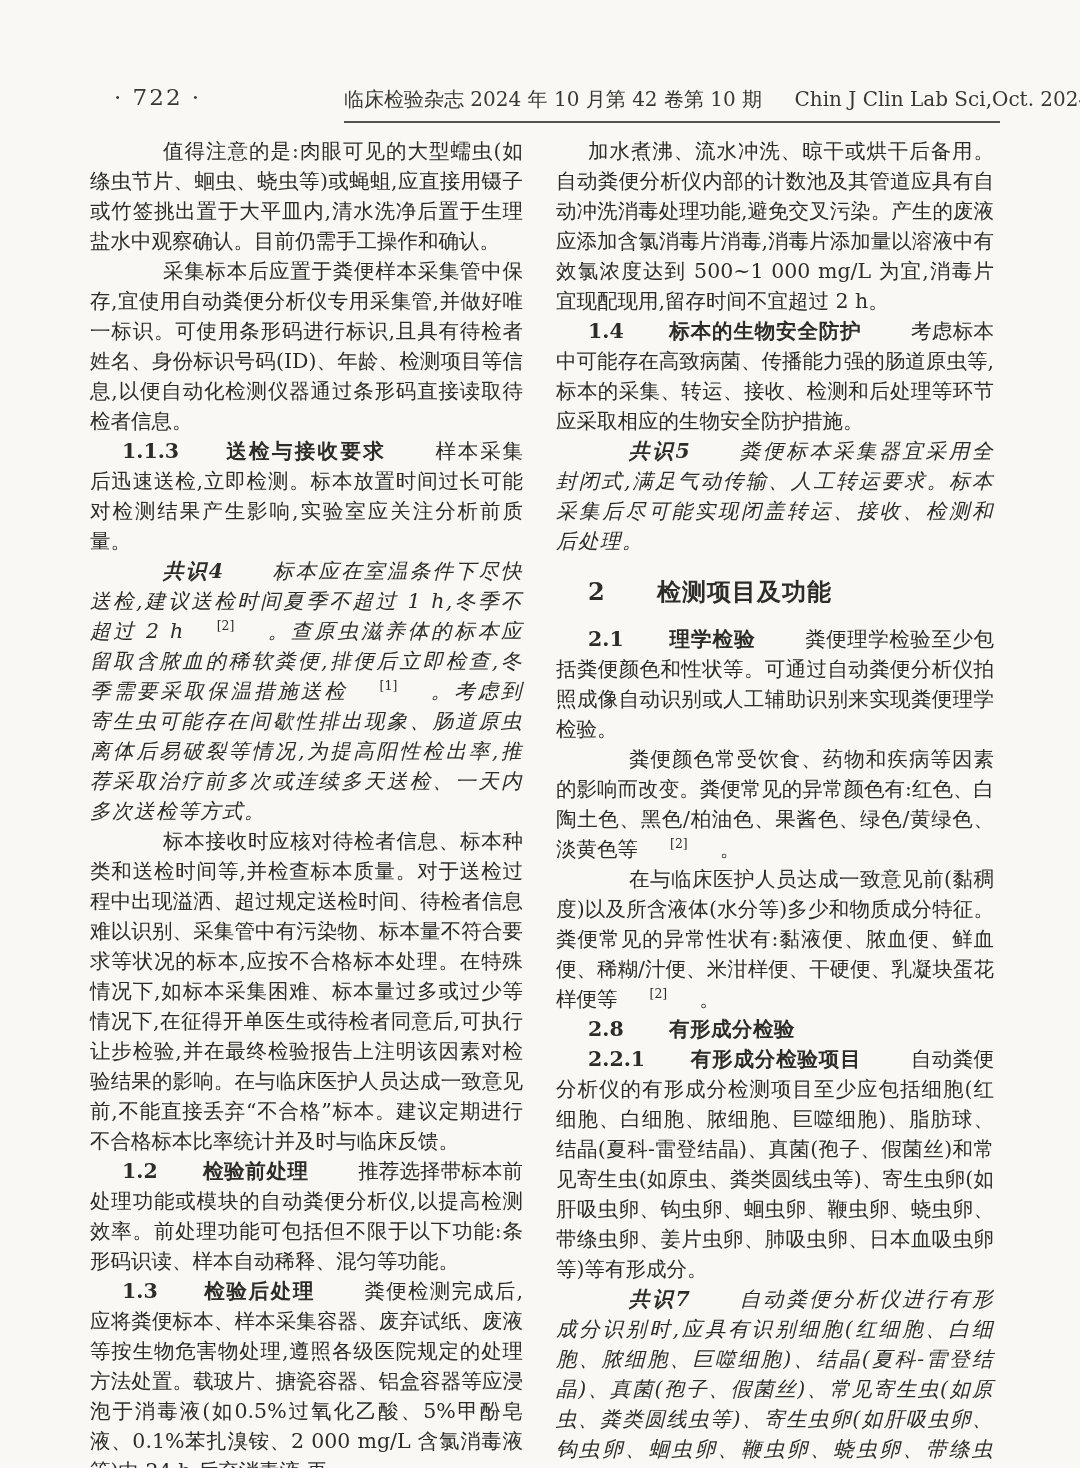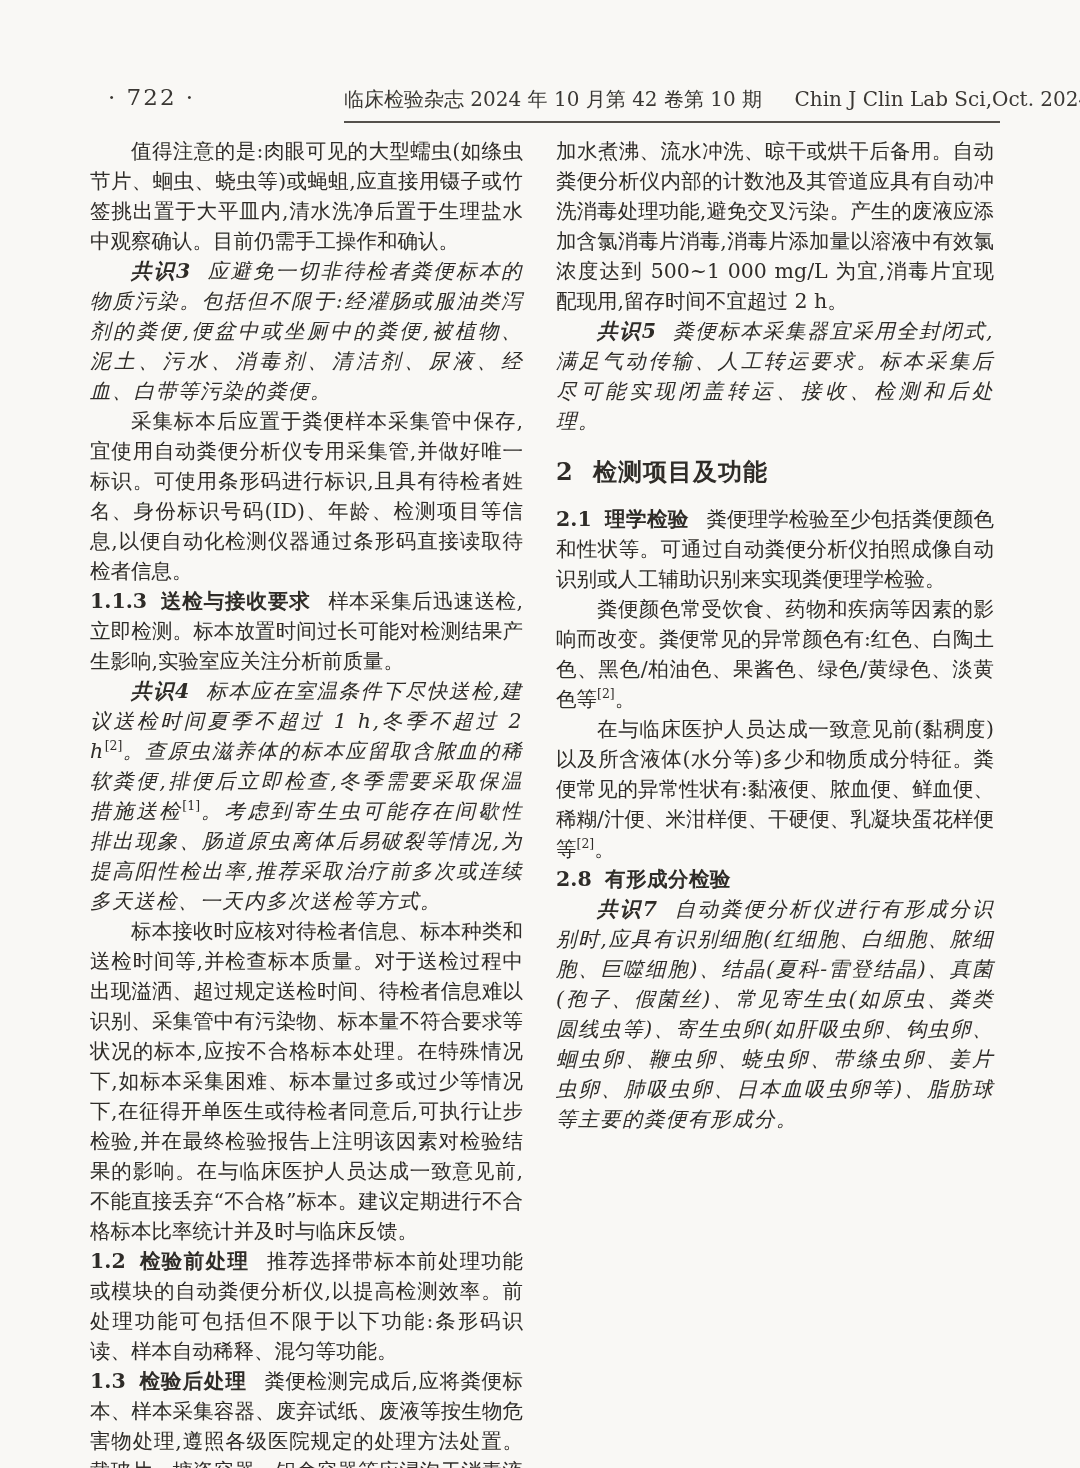--- a/index.html
+++ b/index.html
@@ -10,21 +10,21 @@
   .page{
     position:relative;
     width:1080px;height:1468px;
     margin:0 auto;
     background:#f9f8f5;
     color:#33302c;
     overflow:hidden;
   }
   
   .hdr-pageno{
-    position:absolute;left:108px;top:84px;
+    position:absolute;left:114px;top:84px;
     font-size:23px;letter-spacing:2px;
     color:#3a3733;
   }
   .hdr-journal{
     position:absolute;left:344px;top:86px;width:656px;
     font-size:20px;white-space:nowrap;
     color:#3a3733;
   }
   .hdr-journal .en{margin-left:26px;}
   .hdr-rule{
@@ -42,21 +42,21 @@
   .col-right{left:556px;width:438px;}
   .para{margin:0;text-align:justify;}
   .para.body,.para.kai{text-indent:2em;}
   .para.no-indent{text-indent:0;}
   .para.section{text-indent:0;}
   .para.heading{
     text-indent:0;margin:21px 0 17px;
     font-family:"Liberation Sans","DejaVu Sans",sans-serif;
     font-weight:700;font-size:24px;letter-spacing:1px;
   }
-  .run{white-space:pre-wrap;}
+  .run{white-space:pre-wrap;margin-left:32px;}
   .run.kai,.run.kai-label{
     font-style:italic;
     letter-spacing:1.5px;
   }
   .run.kai-label{font-weight:700;margin-right:.75em;}
   .run.sec-num{
     font-weight:700;margin-right:.65em;
     font-family:"DejaVu Serif","Liberation Serif",serif;
   }
   .run.sec-title{
@@ -82,32 +82,33 @@
 
   <div class="hdr-journal">
     <span class="cn">临床检验杂志 2024 年 10 月第 42 卷第 10 期</span>
     <span class="en">Chin J Clin Lab Sci,Oct. 2024,Vol.42,No.10</span>
   </div>
 
   <div class="hdr-rule"></div>
 
   <div class="col col-left" id="col-left">
       <p class="para body"><span class="run norm">值得注意的是:肉眼可见的大型蠕虫(如绦虫节片、蛔虫、蛲虫等)或蝇蛆,应直接用镊子或竹签挑出置于大平皿内,清水洗净后置于生理盐水中观察确认。目前仍需手工操作和确认。</span></p>
-      <p class="para kai"><span class="run kai-label">共识3</span><span class="run kai">应避免一切非待检者粪便标本的物质污染。包括但不限于:经灌肠或服油类泻剂的粪便,便盆中或坐厕中的粪便,被植物、泥土、污水、消毒剂、清洁剂、尿液、经血、白带等污染的粪便。</span></p>
       <p class="para body"><span class="run norm">采集标本后应置于粪便样本采集管中保存,宜使用自动粪便分析仪专用采集管,并做好唯一标识。可使用条形码进行标识,且具有待检者姓名、身份标识号码(ID)、年龄、检测项目等信息,以便自动化检测仪器通过条形码直接读取待检者信息。</span></p>
       <p class="para section"><span class="run sec-num">1.1.3</span><span class="run sec-title">送检与接收要求</span><span class="run norm">样本采集后迅速送检,立即检测。标本放置时间过长可能对检测结果产生影响,实验室应关注分析前质量。</span></p>
       <p class="para kai"><span class="run kai-label">共识4</span><span class="run kai">标本应在室温条件下尽快送检,建议送检时间夏季不超过 1 h,冬季不超过 2 h</span><span class="run sup">[2]</span><span class="run kai">。查原虫滋养体的标本应留取含脓血的稀软粪便,排便后立即检查,冬季需要采取保温措施送检</span><span class="run sup">[1]</span><span class="run kai">。考虑到寄生虫可能存在间歇性排出现象、肠道原虫离体后易破裂等情况,为提高阳性检出率,推荐采取治疗前多次或连续多天送检、一天内多次送检等方式。</span></p>
       <p class="para body"><span class="run norm">标本接收时应核对待检者信息、标本种类和送检时间等,并检查标本质量。对于送检过程中出现溢洒、超过规定送检时间、待检者信息难以识别、采集管中有污染物、标本量不符合要求等状况的标本,应按不合格标本处理。在特殊情况下,如标本采集困难、标本量过多或过少等情况下,在征得开单医生或待检者同意后,可执行让步检验,并在最终检验报告上注明该因素对检验结果的影响。在与临床医护人员达成一致意见前,不能直接丢弃“不合格”标本。建议定期进行不合格标本比率统计并及时与临床反馈。</span></p>
       <p class="para section"><span class="run sec-num">1.2</span><span class="run sec-title">检验前处理</span><span class="run norm">推荐选择带标本前处理功能或模块的自动粪便分析仪,以提高检测效率。前处理功能可包括但不限于以下功能:条形码识读、样本自动稀释、混匀等功能。</span></p>
       <p class="para section"><span class="run sec-num">1.3</span><span class="run sec-title">检验后处理</span><span class="run norm">粪便检测完成后,应将粪便标本、样本采集容器、废弃试纸、废液等按生物危害物处理,遵照各级医院规定的处理方法处置。载玻片、搪瓷容器、铝盒容器等应浸泡于消毒液(如0.5%过氧化乙酸、5%甲酚皂液、0.1%苯扎溴铵、2 000 mg/L 含氯消毒液等)中 24 h 后弃消毒液,再</span></p>
     </div>
   <div class="col col-right" id="col-right">
       <p class="para body no-indent"><span class="run norm">加水煮沸、流水冲洗、晾干或烘干后备用。自动粪便分析仪内部的计数池及其管道应具有自动冲洗消毒处理功能,避免交叉污染。产生的废液应添加含氯消毒片消毒,消毒片添加量以溶液中有效氯浓度达到 500~1 000 mg/L 为宜,消毒片宜现配现用,留存时间不宜超过 2 h。</span></p>
+      <p class="para section"><span class="run sec-num">1.4</span><span class="run sec-title">标本的生物安全防护</span><span class="run norm">考虑标本中可能存在高致病菌、传播能力强的肠道原虫等,标本的采集、转运、接收、检测和后处理等环节应采取相应的生物安全防护措施。</span></p>
       <p class="para kai"><span class="run kai-label">共识5</span><span class="run kai">粪便标本采集器宜采用全封闭式,满足气动传输、人工转运要求。标本采集后尽可能实现闭盖转运、接收、检测和后处理。</span></p>
       <p class="para heading"><span class="run sec-num">2</span><span class="run hei">检测项目及功能</span></p>
       <p class="para section"><span class="run sec-num">2.1</span><span class="run sec-title">理学检验</span><span class="run norm">粪便理学检验至少包括粪便颜色和性状等。可通过自动粪便分析仪拍照成像自动识别或人工辅助识别来实现粪便理学检验。</span></p>
       <p class="para body"><span class="run norm">粪便颜色常受饮食、药物和疾病等因素的影响而改变。粪便常见的异常颜色有:红色、白陶土色、黑色/柏油色、果酱色、绿色/黄绿色、淡黄色等</span><span class="run sup">[2]</span><span class="run norm">。</span></p>
       <p class="para body"><span class="run norm">在与临床医护人员达成一致意见前(黏稠度)以及所含液体(水分等)多少和物质成分特征。粪便常见的异常性状有:黏液便、脓血便、鲜血便、稀糊/汁便、米泔样便、干硬便、乳凝块蛋花样便等</span><span class="run sup">[2]</span><span class="run norm">。</span></p>
       <p class="para section"><span class="run sec-num">2.8</span><span class="run sec-title">有形成分检验</span></p>
+      <p class="para section"><span class="run sec-num">2.2.1</span><span class="run sec-title">有形成分检验项目</span><span class="run norm">自动粪便分析仪的有形成分检测项目至少应包括细胞(红细胞、白细胞、脓细胞、巨噬细胞)、脂肪球、结晶(夏科-雷登结晶)、真菌(孢子、假菌丝)和常见寄生虫(如原虫、粪类圆线虫等)、寄生虫卵(如肝吸虫卵、钩虫卵、蛔虫卵、鞭虫卵、蛲虫卵、带绦虫卵、姜片虫卵、肺吸虫卵、日本血吸虫卵等)等有形成分。</span></p>
       <p class="para kai"><span class="run kai-label">共识7</span><span class="run kai">自动粪便分析仪进行有形成分识别时,应具有识别细胞(红细胞、白细胞、脓细胞、巨噬细胞)、结晶(夏科-雷登结晶)、真菌(孢子、假菌丝)、常见寄生虫(如原虫、粪类圆线虫等)、寄生虫卵(如肝吸虫卵、钩虫卵、蛔虫卵、鞭虫卵、蛲虫卵、带绦虫卵、姜片虫卵、肺吸虫卵、日本血吸虫卵等)、脂肪球等主要的粪便有形成分。</span></p>
     </div>
 
 </div>
 
 </body></html>

